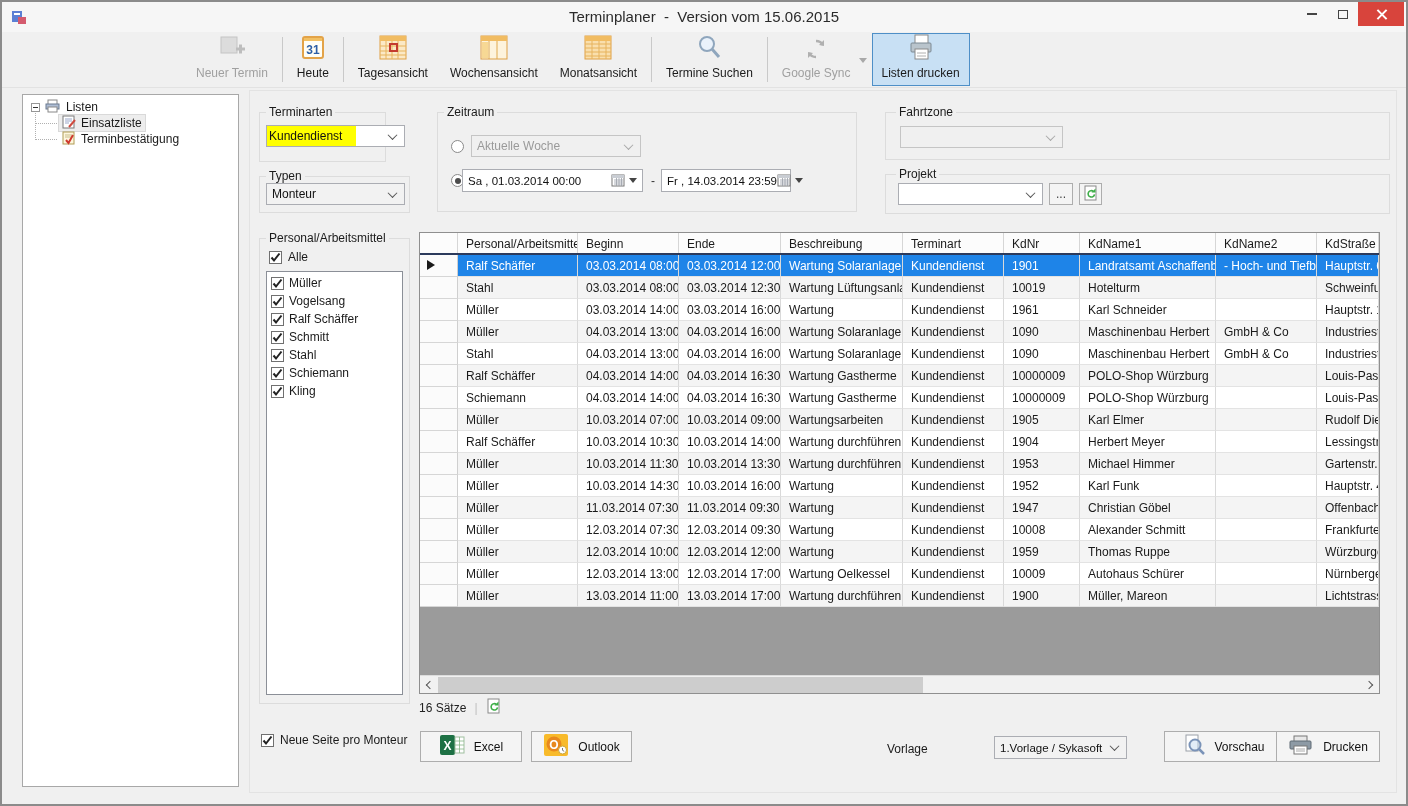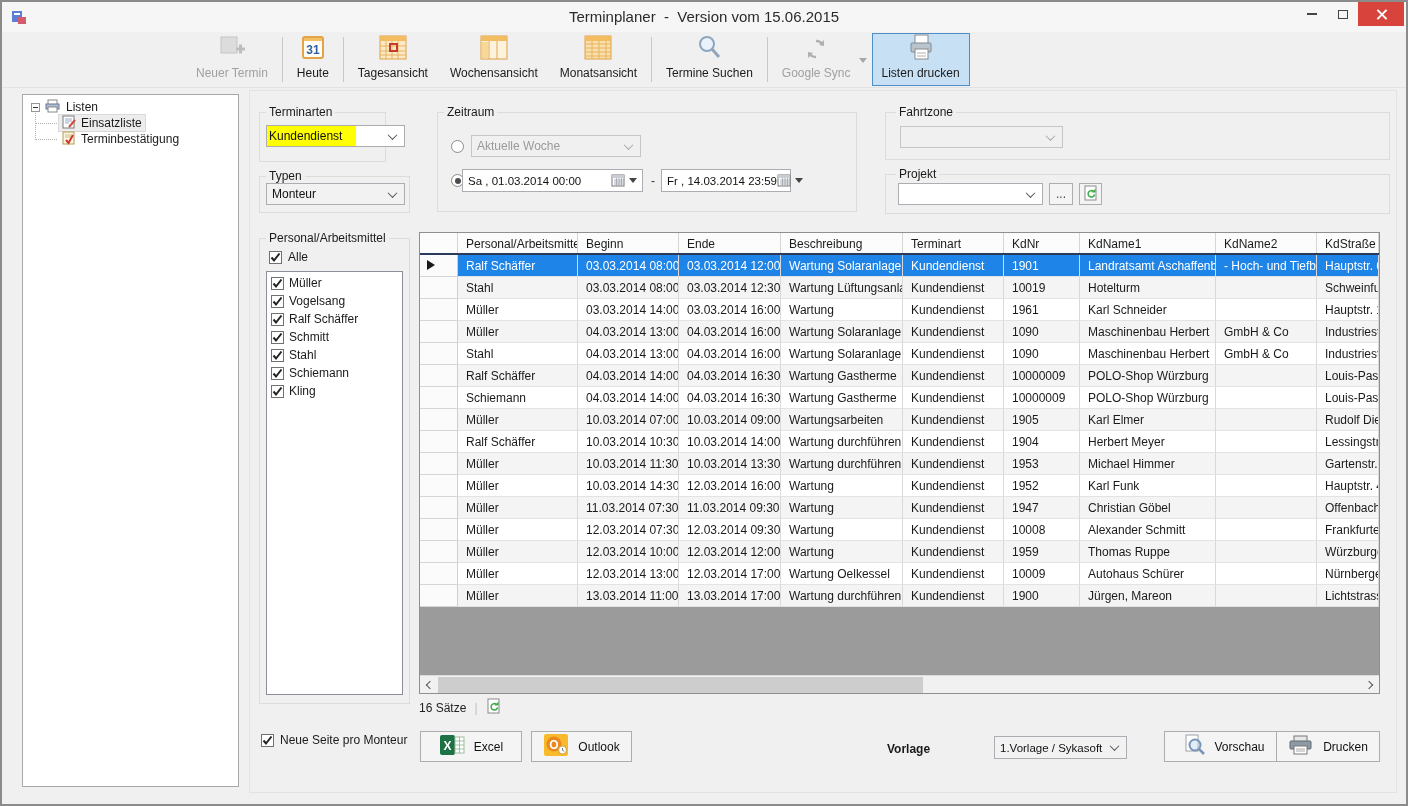--- a/index.html
+++ b/index.html
@@ -489,21 +489,21 @@
           <div class="g-cell" style="width: 101px;">Kundendienst</div>
           <div class="g-cell" style="width: 76px;">1953</div>
           <div class="g-cell" style="width: 136px;">Michael Himmer</div>
           <div class="g-cell" style="width: 101px;"></div>
           <div class="g-cell" style="width: 64px; flex: 1 1 0%;">Gartenstr. 22</div>
         </div>
         <div class="grid-row">
           <div class="row-header"></div>
           <div class="g-cell" style="width: 120px;">Müller</div>
           <div class="g-cell" style="width: 101px;">10.03.2014 14:30</div>
-          <div class="g-cell" style="width: 102px;">12.03.2014 16:00</div>
+          <div class="g-cell" style="width: 102px;">10.03.2014 16:00</div>
           <div class="g-cell" style="width: 122px;">Wartung</div>
           <div class="g-cell" style="width: 101px;">Kundendienst</div>
           <div class="g-cell" style="width: 76px;">1952</div>
           <div class="g-cell" style="width: 136px;">Karl Funk</div>
           <div class="g-cell" style="width: 101px;"></div>
           <div class="g-cell" style="width: 64px; flex: 1 1 0%;">Hauptstr. 44</div>
         </div>
         <div class="grid-row alt">
           <div class="row-header"></div>
           <div class="g-cell" style="width: 120px;">Müller</div>
@@ -553,21 +553,21 @@
           <div class="g-cell" style="width: 64px; flex: 1 1 0%;">Nürnberger S</div>
         </div>
         <div class="grid-row alt">
           <div class="row-header"></div>
           <div class="g-cell" style="width: 120px;">Müller</div>
           <div class="g-cell" style="width: 101px;">13.03.2014 11:00</div>
           <div class="g-cell" style="width: 102px;">13.03.2014 17:00</div>
           <div class="g-cell" style="width: 122px;">Wartung durchführen</div>
           <div class="g-cell" style="width: 101px;">Kundendienst</div>
           <div class="g-cell" style="width: 76px;">1900</div>
-          <div class="g-cell" style="width: 136px;">Jürgen, Mareon</div>
+          <div class="g-cell" style="width: 136px;">Müller, Mareon</div>
           <div class="g-cell" style="width: 101px;"></div>
           <div class="g-cell" style="width: 64px; flex: 1 1 0%;">Lichtstrasse</div>
         </div>
       </div>
     <div class="hscroll">
       <div class="hs-arrow left">
           <span></span>
         </div>
       <div class="hs-thumb"></div>
       <div class="hs-arrow right">
@@ -608,21 +608,21 @@
     <span><svg width="26" height="24">
           <rect x="1" y="1" width="24" height="22" rx="2" fill="#f8ba2a"></rect>
           <circle cx="11" cy="11" r="7.5" fill="#e8881d"></circle>
           <text x="11" y="15.5" text-anchor="middle" font-size="12" font-weight="bold" fill="#fff">O</text>
           <circle cx="19.5" cy="17" r="4" fill="#fff" stroke="#caa53c"></circle>
           <path d="M19.5 15v2.3l1.7 1" stroke="#777" fill="none"></path>
         </svg></span>
     <span>Outlook</span>
   </div>
 
-  <span class="vorlage-label" style="left:885px;top:740px;font-weight:bold;">Vorlage</span>
+  <span class="vorlage-label" style="left:885px;top:740px;">Vorlage</span>
   <div class="combo graybg" style="left:992px;top:734px;width:133px;height:23px;font-size:11.5px;">
     <span>1.Vorlage / Sykasoft</span>
     <span class="chev"></span>
   </div>
 
   <div class="btn" style="left:1162px;top:729px;width:120px;">
     <span><svg width="22" height="22">
           <rect x="3" y="1" width="12" height="16" fill="#fff" stroke="#9aa0a8"></rect>
           <circle cx="12" cy="11" r="5.5" fill="rgba(190,215,240,0.45)" stroke="#7a93b8" stroke-width="2"></circle>
           <line x1="16" y1="15" x2="21" y2="20" stroke="#7a93b8" stroke-width="2.5"></line>

